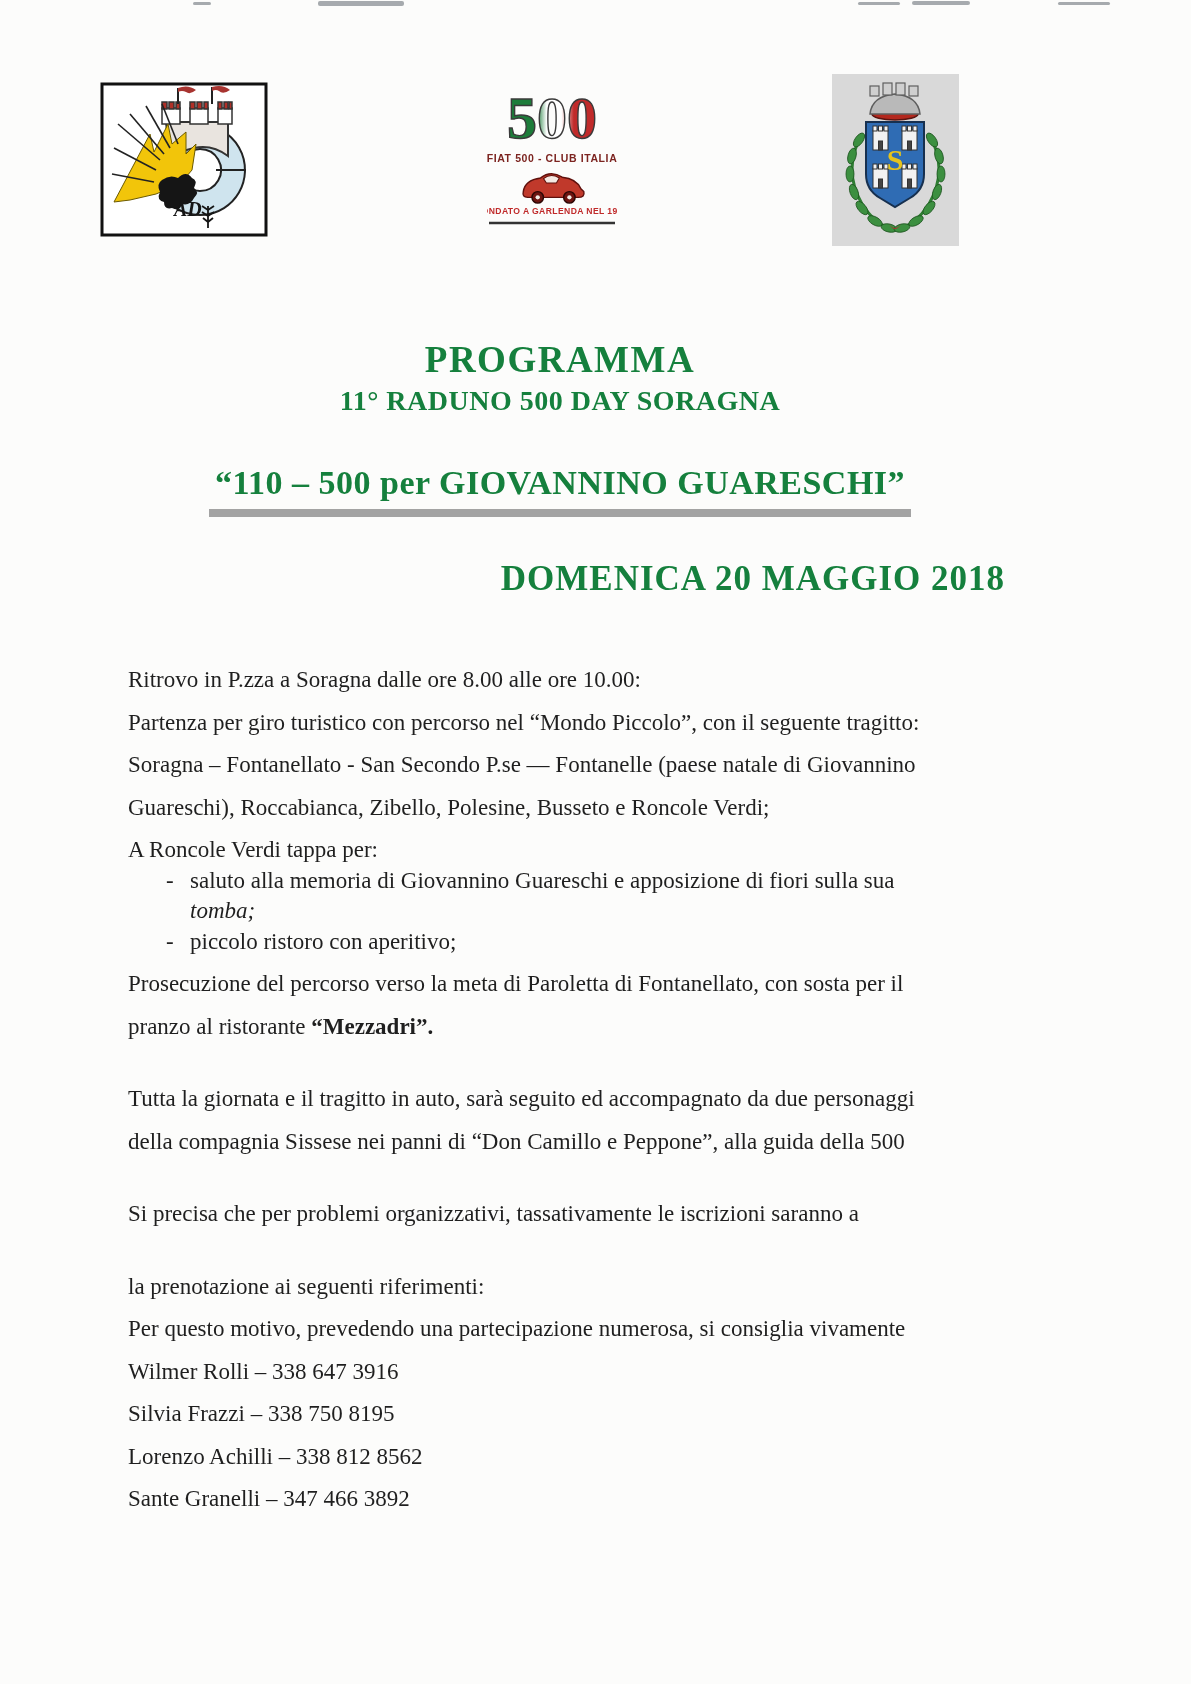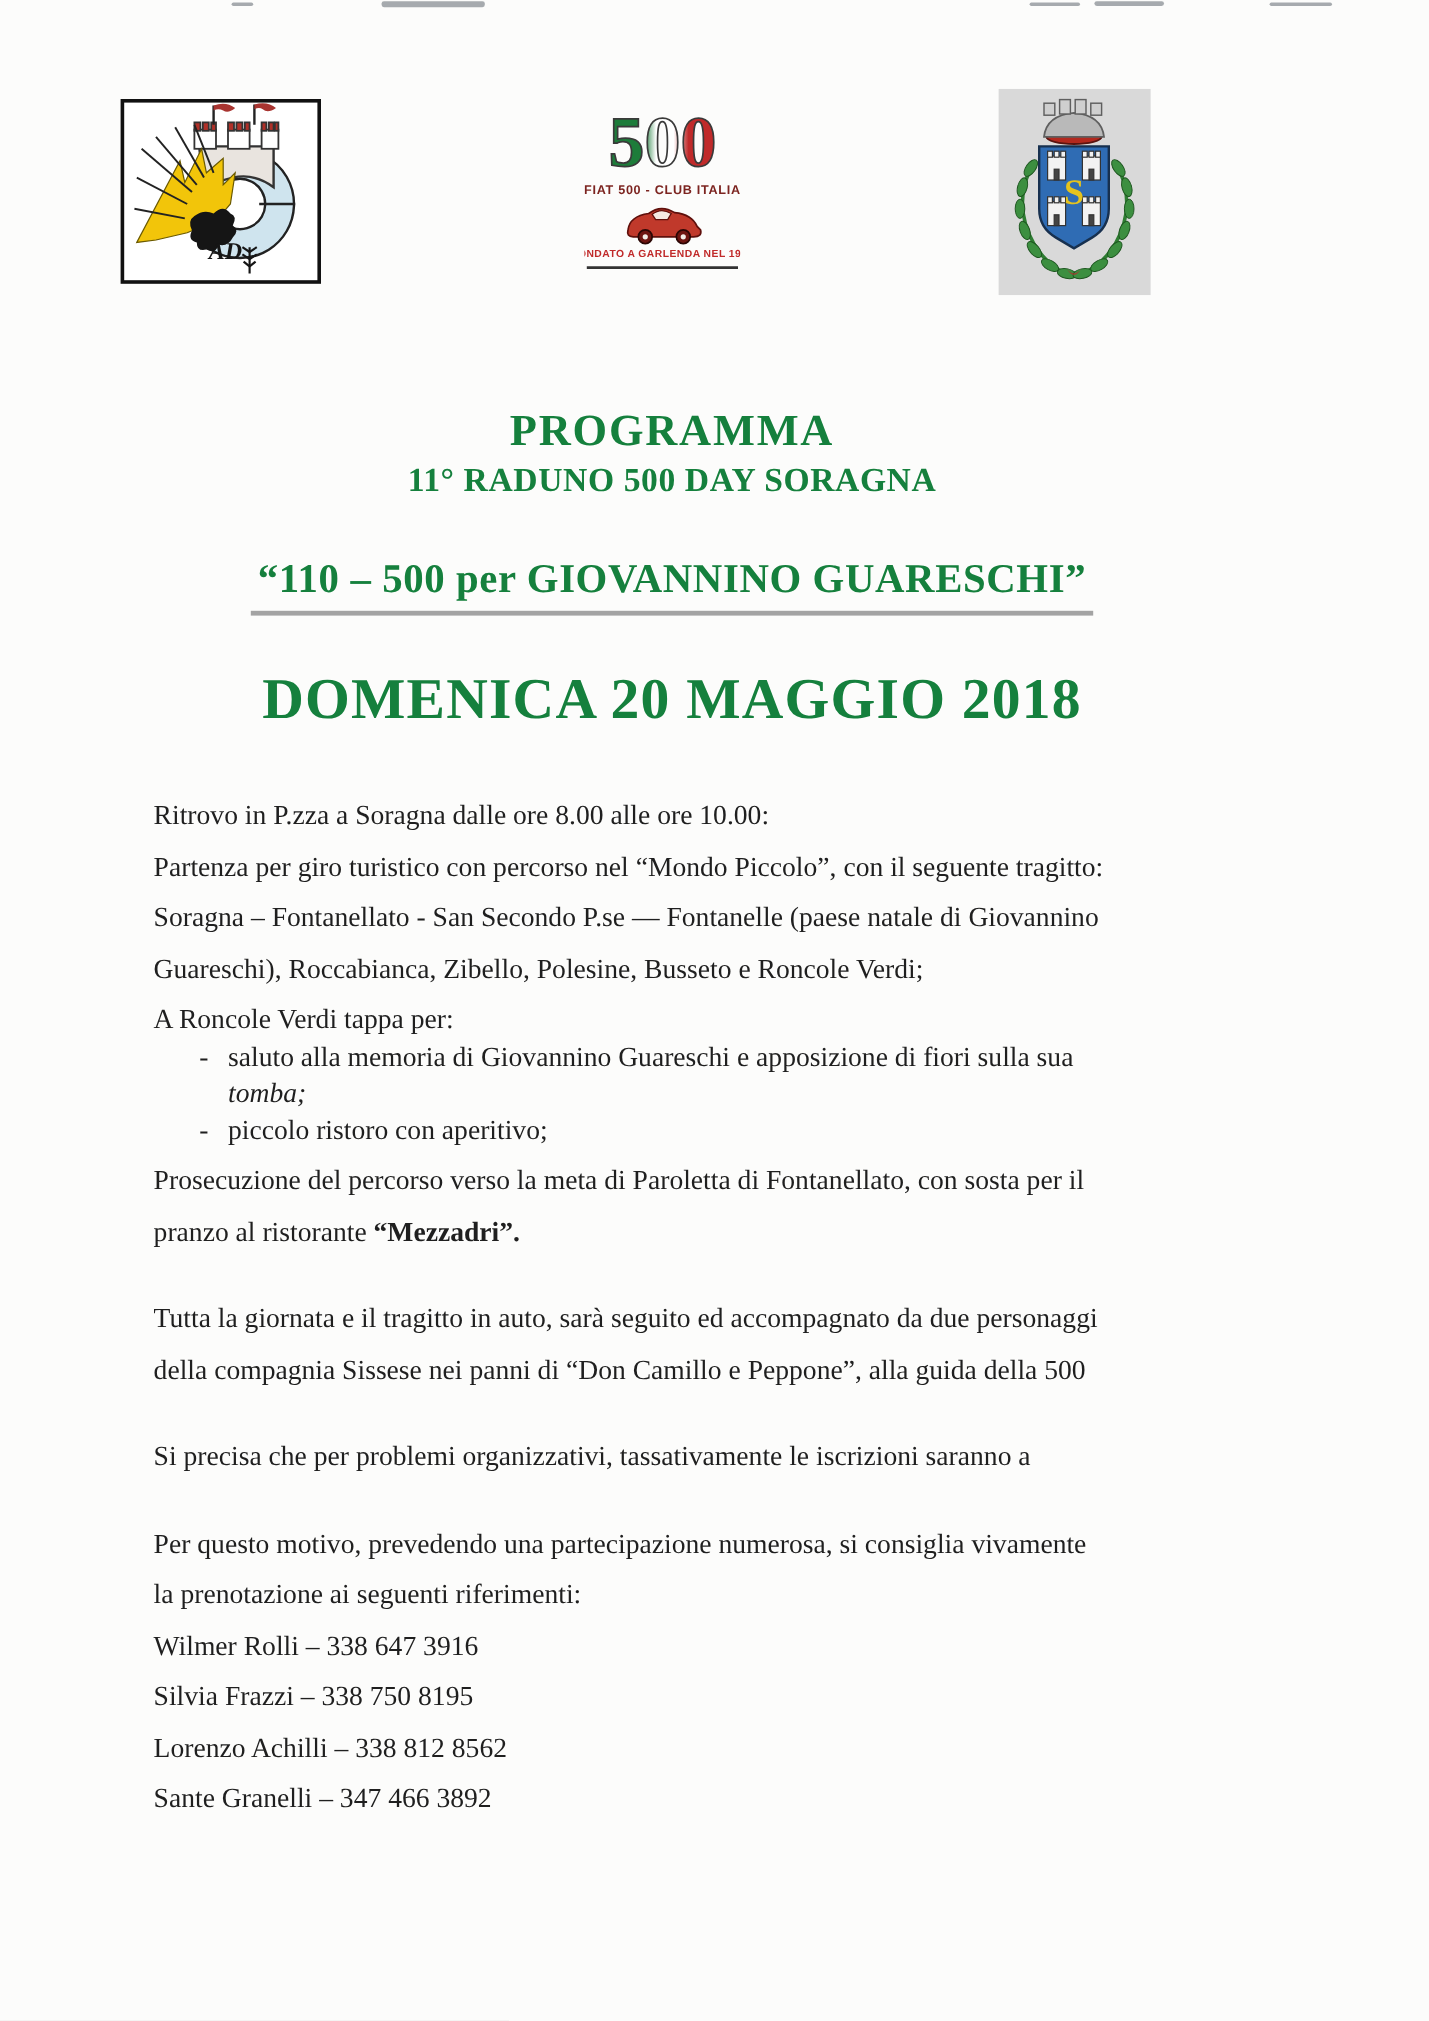--- a/index.html
+++ b/index.html
@@ -22,23 +22,23 @@
   
   .headings{
     position:absolute;left:115px;top:338px;width:890px;
     text-align:center;color:#15803d;
   }
   .h-programma{font-size:37px;font-weight:bold;letter-spacing:1.5px;}
   .h-raduno{font-size:28px;font-weight:bold;margin-top:4px;letter-spacing:.5px;}
   .h-headline{margin-top:47px;}
   .h-headline .underlined{
     display:inline-block;font-size:34px;font-weight:bold;letter-spacing:.5px;
-    border-bottom:4px solid #a3a3a3;padding:0 6px 7px 6px;
-  }
-  .h-date{margin-top:42px;font-size:48px;font-weight:bold;letter-spacing:1px;}
+    border-bottom:8px solid #a3a3a3;padding:0 6px 7px 6px;
+  }
+  .h-date{margin-top:42px;font-size:35px;font-weight:bold;letter-spacing:1px;text-align:right;}
 
   
   .body-text{
     position:absolute;left:128px;top:653px;width:945px;
     font-size:23px;line-height:30.5px;color:#1f1f1f;
   }
   .line{white-space:nowrap;margin-top:12px;}
   .bullet{position:relative;padding-left:62px;white-space:nowrap;}
   .bullet .marker{position:absolute;left:38px;top:0;}
   .bullet-cont{padding-left:62px;white-space:nowrap;font-style:italic;}
@@ -249,22 +249,22 @@
 
     <div class="line">Tutta la giornata e il tragitto in auto, sarà seguito ed accompagnato da due personaggi</div>
     <div class="line">della compagnia Sissese nei panni di “Don Camillo e Peppone”, alla guida della 500</div>
 
     <div class="gap"></div>
 
     <div class="line">Si precisa che per problemi organizzativi, tassativamente le iscrizioni saranno a</div>
 
     <div class="gap"></div>
 
+    <div class="line">la prenotazione ai seguenti riferimenti:</div>
     <div class="line">Per questo motivo, prevedendo una partecipazione numerosa, si consiglia vivamente</div>
-    <div class="line">la prenotazione ai seguenti riferimenti:</div>
 
     <div class="line">Wilmer Rolli – 338 647 3916</div>
     <div class="line">Silvia Frazzi – 338 750 8195</div>
     <div class="line">Lorenzo Achilli – 338 812 8562</div>
     <div class="line">Sante Granelli – 347 466 3892</div>
   </div>
 
 </div>
 
 </body></html>

